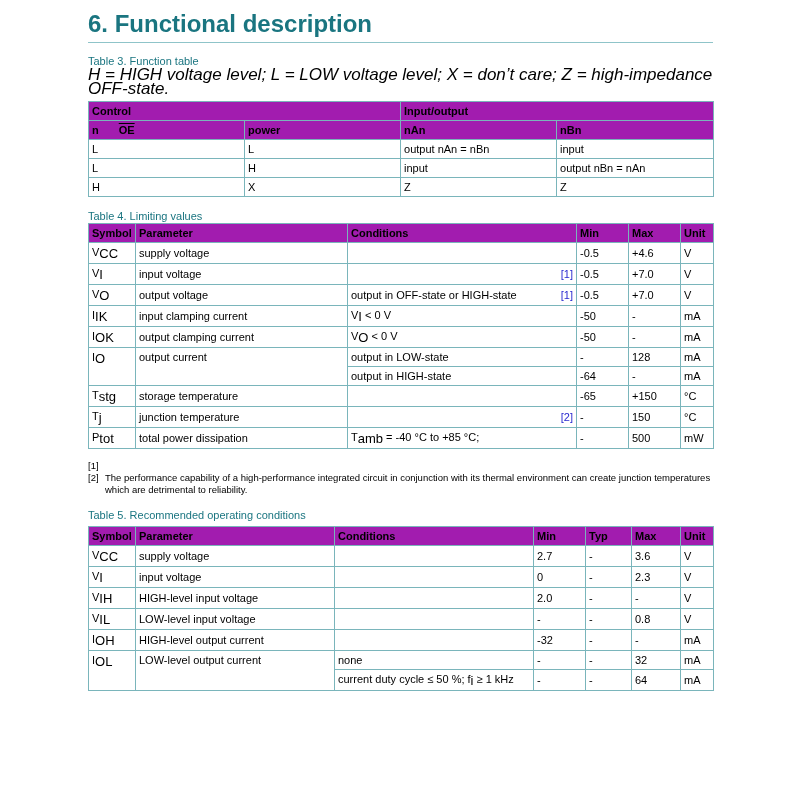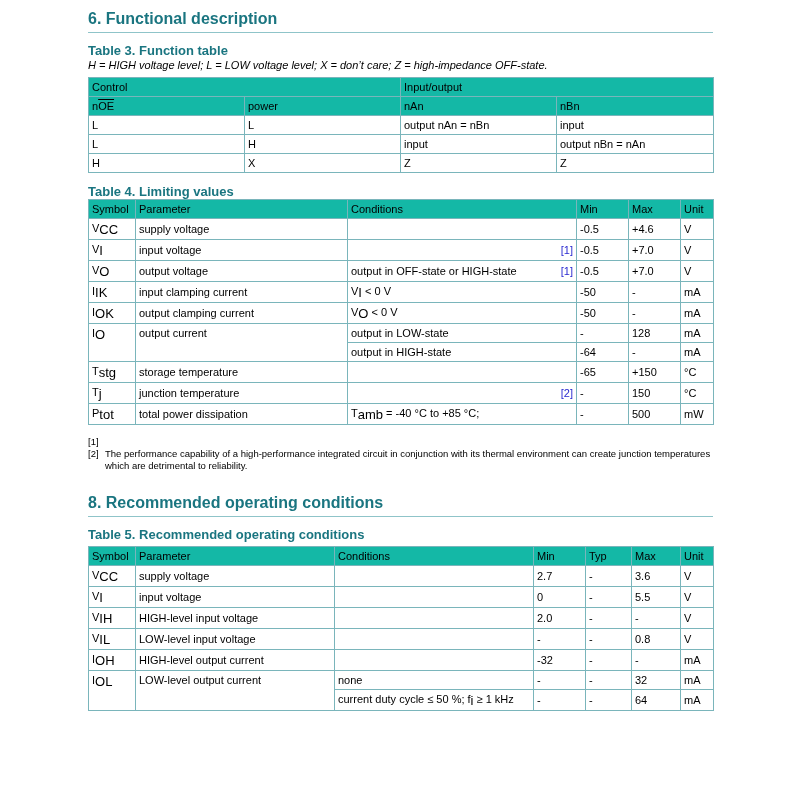--- a/index.html
+++ b/index.html
@@ -1,30 +1,30 @@
 <!DOCTYPE html>
 <html><head>
 <meta charset="utf-8">
 <style>
   html, body { margin: 0; padding: 0; background: #ffffff; }
   body { width: 800px; height: 800px; overflow: hidden; position: relative;
          font-family: "Liberation Sans", sans-serif; color: #000; }
   .page { position: absolute; left: 88px; top: 0; width: 625px; }
-  .sec-title { font-size: 16px; font-weight: bold; color: #1a7580; margin: 0; padding: 10px 0 4px 0;
+  .sec-title { font-size: 24px; font-weight: bold; color: #1a7580; margin: 0; padding: 10px 0 4px 0;
                border-bottom: 1.5px solid #8fc4c9; }
-  .tbl-caption { font-size: 13px; font-weight: bold; color: #1a7580; margin-top: 11px; line-height: 14px; }
-  .tbl-note { font-size: 11px; font-style: italic; line-height: 14px; margin-bottom: 5px; }
+  .tbl-caption { font-size: 11px; font-weight: normal; color: #1a7580; margin-top: 11px; line-height: 14px; }
+  .tbl-note { font-size: 17px; font-style: italic; line-height: 14px; margin-bottom: 5px; }
   table { border-collapse: collapse; width: 625px; font-size: 11px; table-layout: fixed; }
   td, th { border: 1px solid #7ab5bb; padding: 0 3px; height: 18px; line-height: 18px; text-align: left;
            white-space: nowrap; overflow: hidden; }
-  th { background: #14b8a6; font-weight: normal; }
+  th { background: #a21caf; font-weight: bold; }
   .c { }
   .ref { float: right; color: #2a2ad0; }
   sub { font-size: 13px; vertical-align: -2px; }
-  .ovl { text-decoration: overline; }
+  .ovl { text-decoration: overline; margin-left: 20px; }
   .notes { font-size: 9.5px; margin-top: 11px; line-height: 12px; }
   .notes .n { display: flex; }
   .notes .k { width: 17px; flex: none; }
 </style>
 </head>
 <body>
 
 <div class="page">
 
   <section>
@@ -185,21 +185,20 @@
           <span class="k">[1]</span>
         </div>
       <div class="n">
           <span class="k">[2]</span>
           <span>The performance capability of a high-performance integrated circuit in conjunction with its thermal environment can create junction temperatures which are detrimental to reliability.</span>
         </div>
     </div>
   </section>
 
   <section style="margin-top:12px;">
-    <h2 class="sec-title">8.  Recommended operating conditions</h2>
     <div class="tbl-caption" style="margin-bottom:4px;">Table 5. Recommended operating conditions</div>
     <table>
       <colgroup>
           <col style="width:47px">
           <col style="width:199px">
           <col style="width:199px">
           <col style="width:52px">
           <col style="width:46px">
           <col style="width:49px">
           <col style="width:33px">
@@ -222,21 +221,21 @@
         <td class="c">-</td>
         <td class="c">3.6</td>
         <td>V</td>
       </tr>
       <tr>
         <td><span>V</span><sub>I</sub></td>
         <td>input voltage</td>
         <td></td>
         <td class="c">0</td>
         <td class="c">-</td>
-        <td class="c">5.5</td>
+        <td class="c">2.3</td>
         <td>V</td>
       </tr>
       <tr>
         <td><span>V</span><sub>IH</sub></td>
         <td>HIGH-level input voltage</td>
         <td></td>
         <td class="c">2.0</td>
         <td class="c">-</td>
         <td class="c">-</td>
         <td>V</td>

